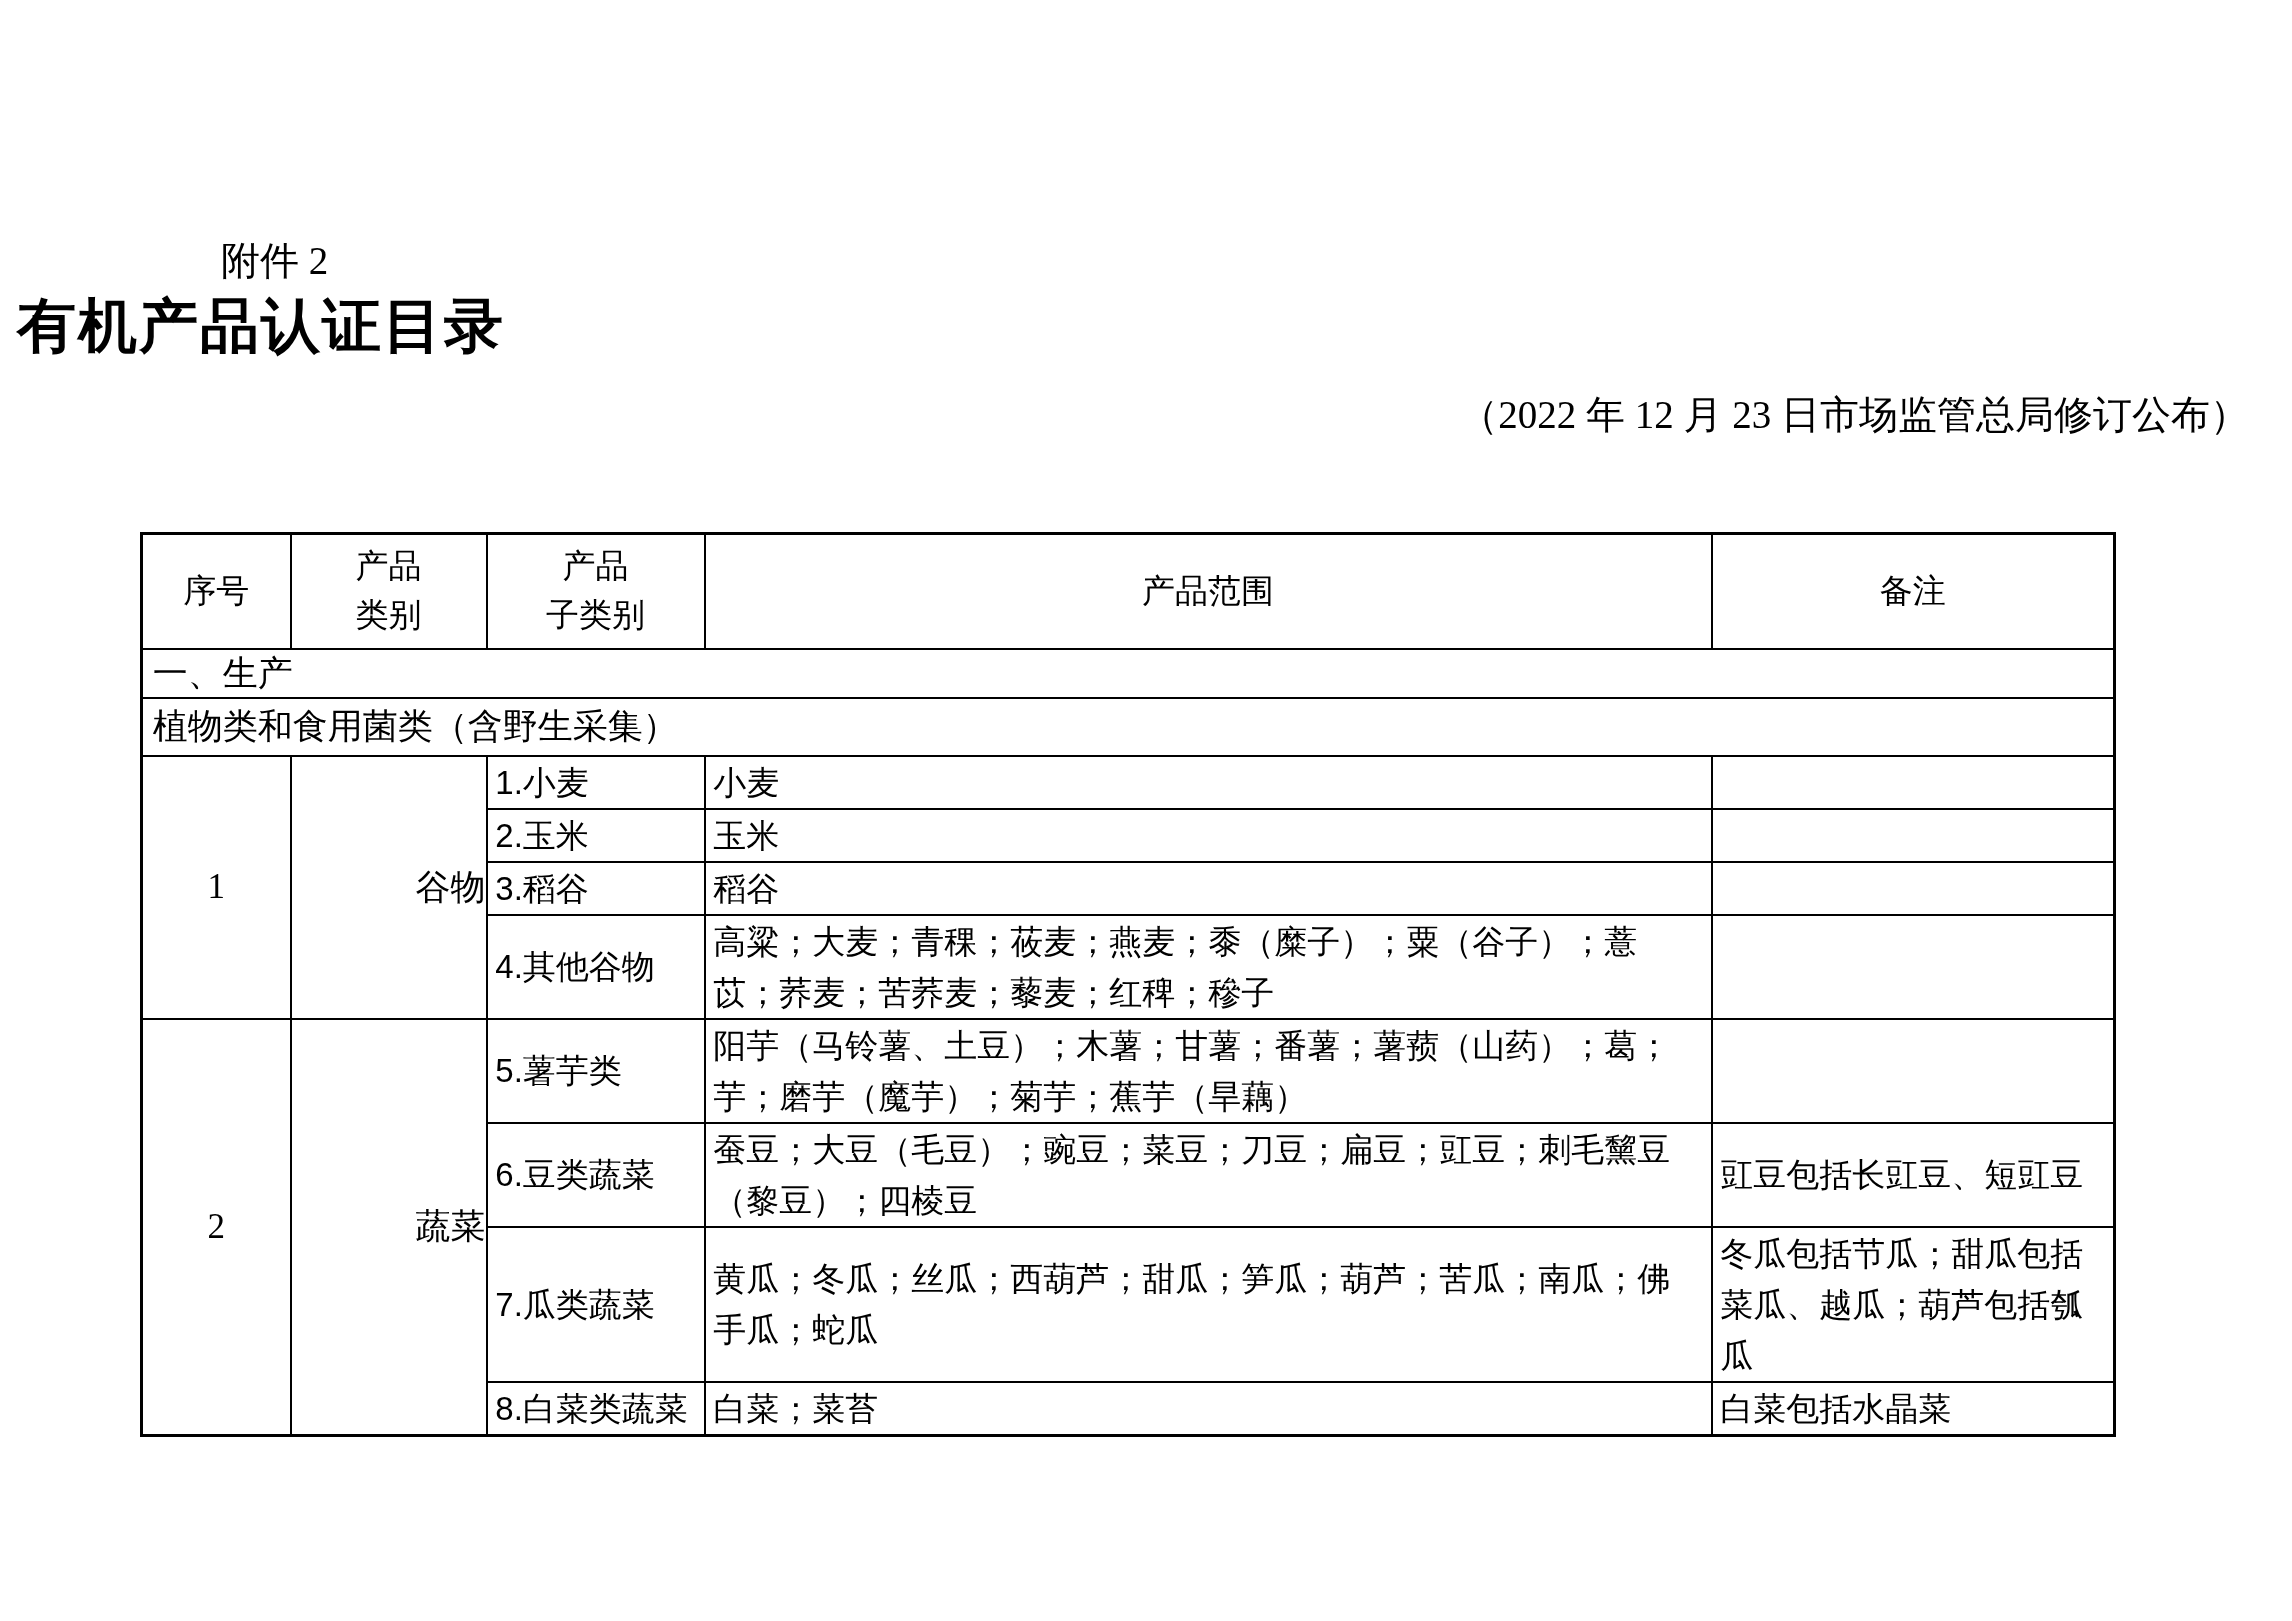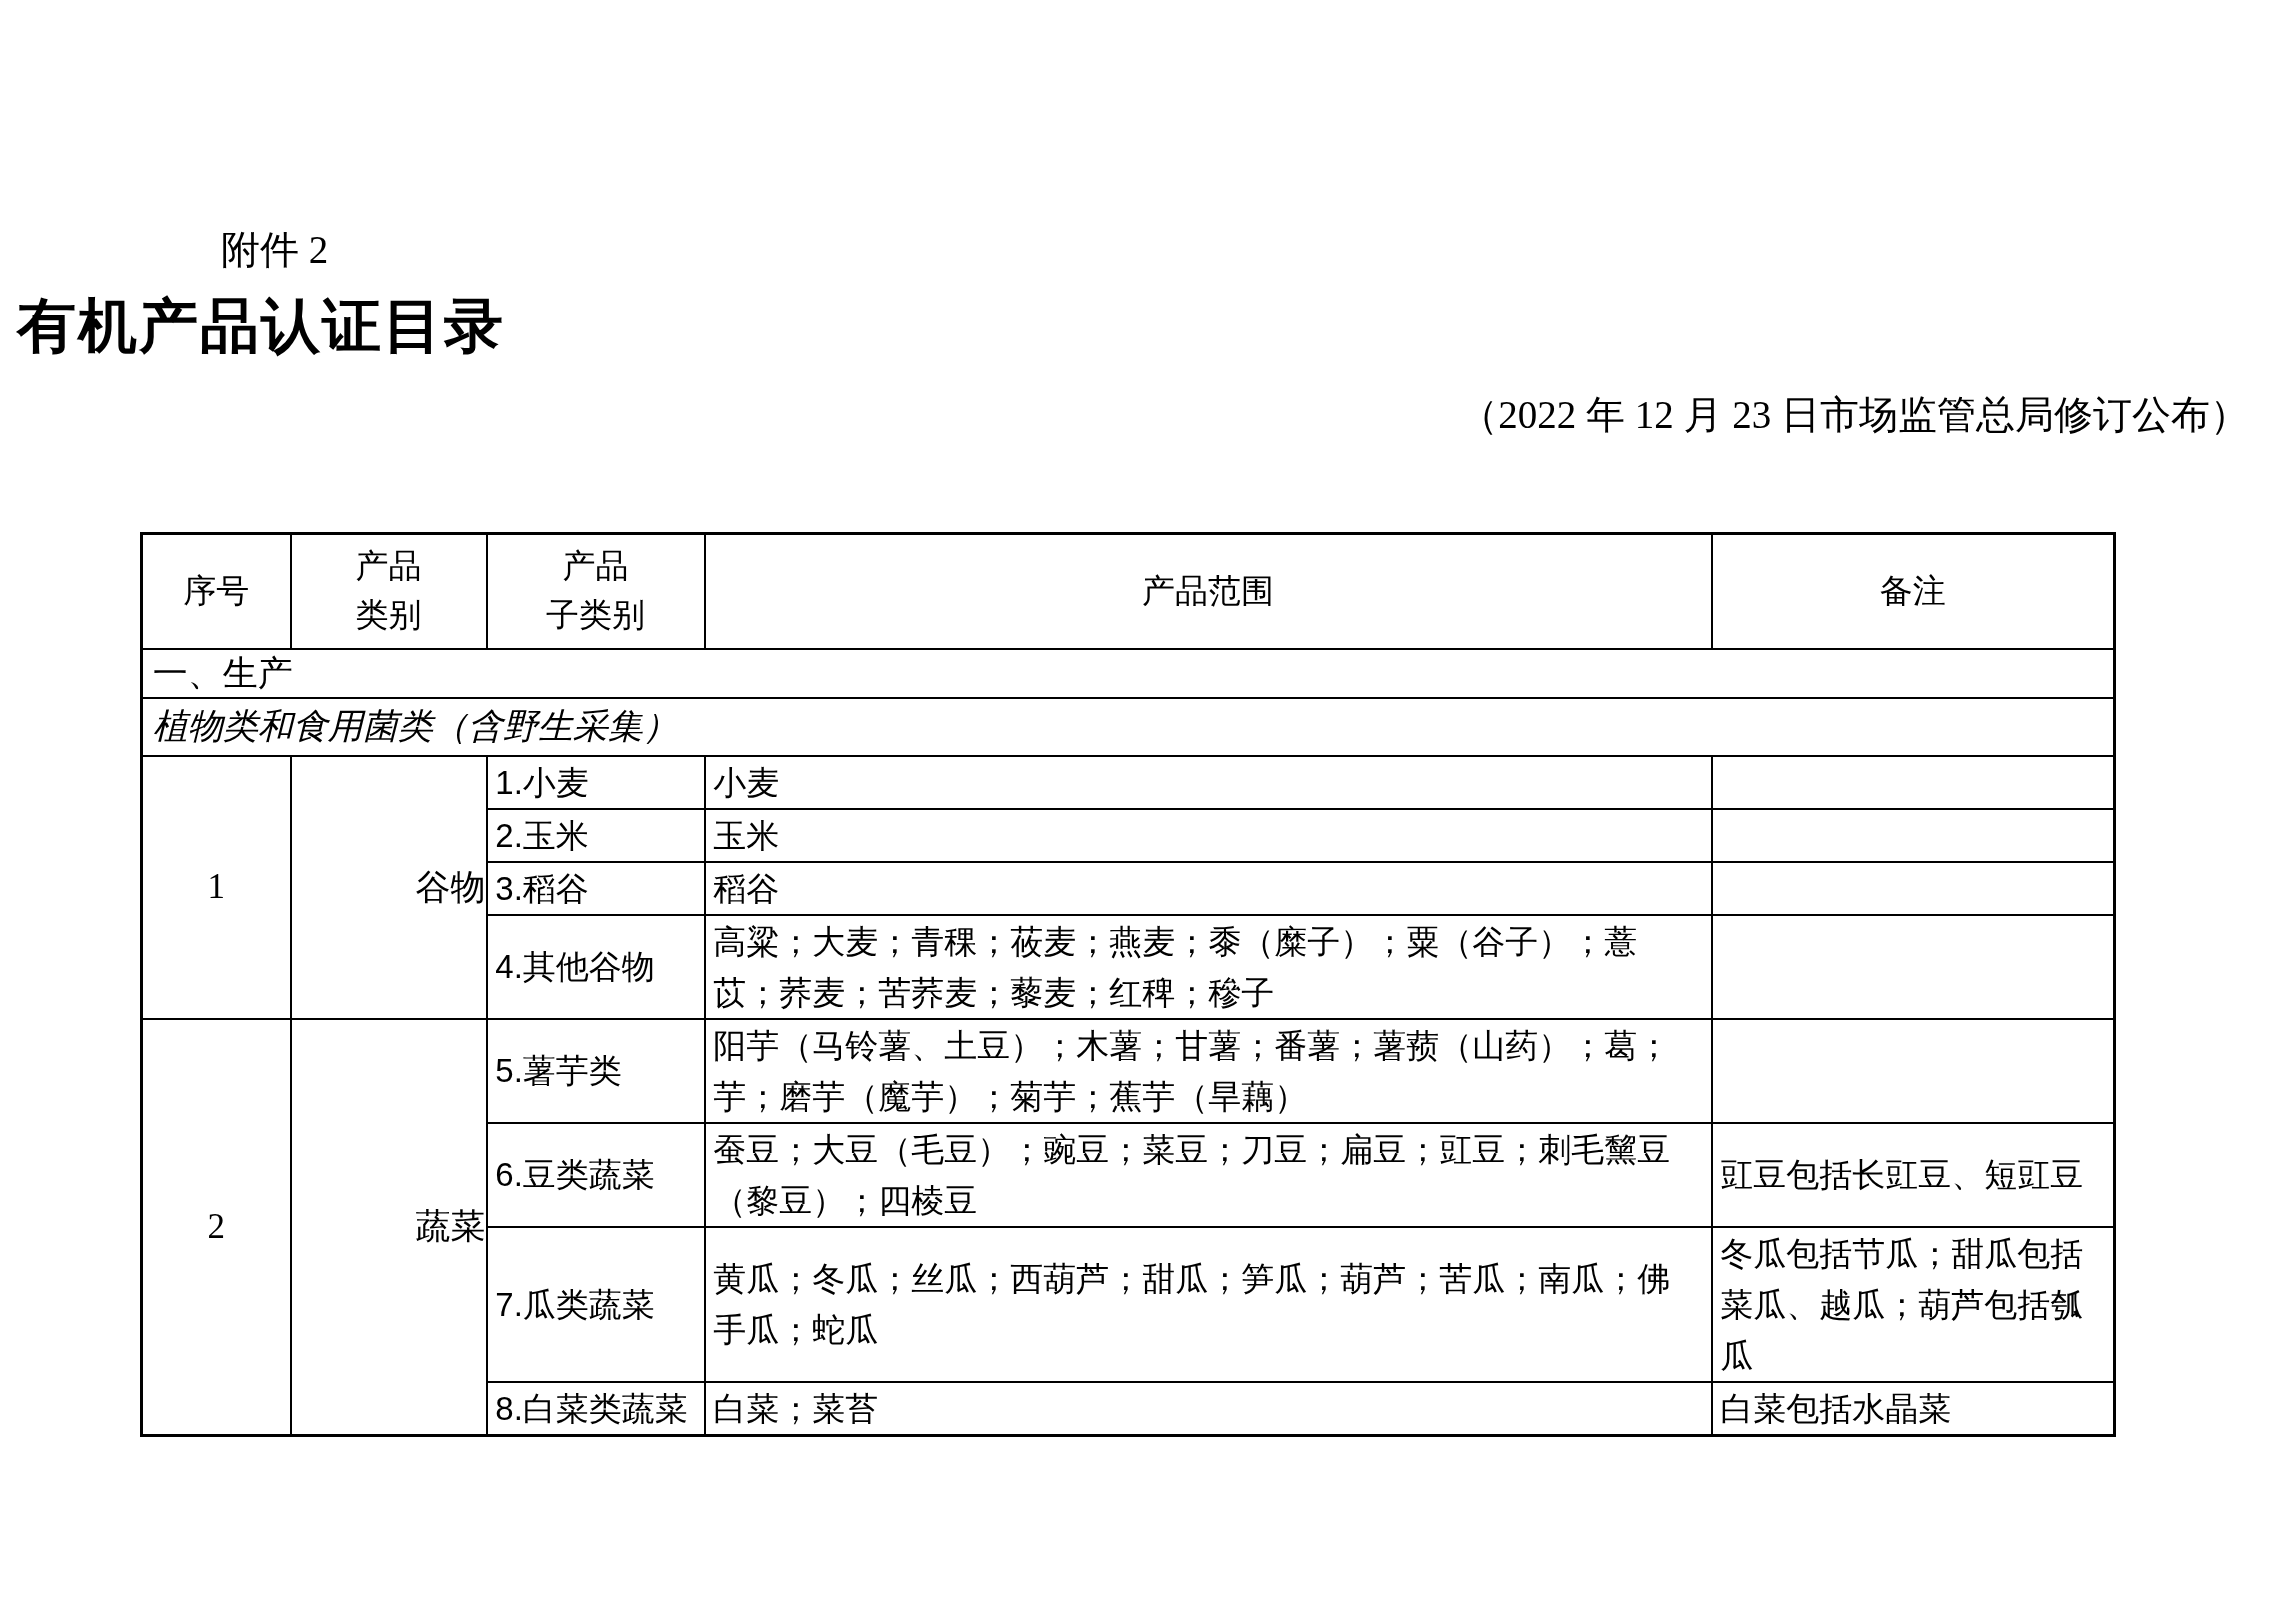--- a/index.html
+++ b/index.html
@@ -4,21 +4,21 @@
 <style>
   * { margin:0; padding:0; box-sizing:border-box; }
   html,body { background:#ffffff; }
   body {
     width:2293px; height:1621px;
     position:relative;
     font-family:"Liberation Serif","DejaVu Serif",serif;
     color:#000;
   }
   .attachment {
-    position:absolute; left:221px; top:223px;
+    position:absolute; left:221px; top:234px;
     font-size:39px; font-family:"Liberation Serif","DejaVu Serif",serif;
   }
   .title-wrap {
     position:absolute; left:0; top:287px; width:2249px;
     text-align:left;
     margin-left:17px;
   }
   .doc-title {
     font-family:"Liberation Sans","DejaVu Sans",sans-serif;
     font-weight:700; font-size:59px; letter-spacing:2px;
@@ -55,21 +55,21 @@
   }
   
   tr.section td {
     border-bottom:2.9px solid #000;
     font-family:"Liberation Sans","DejaVu Sans",sans-serif;
     font-size:35px;
     text-align:left;
     padding:0 9.8px;
   }
   tr.sec1 td { height:49px; }
-  tr.sec2 td { height:58px;font-style:italic; }
+  tr.sec2 td { height:58px; }
   
   td.idx {
     font-family:"Liberation Serif","DejaVu Serif",serif;
     font-size:35px; text-align:center;
   }
   td.cat {
     font-family:"Liberation Sans","DejaVu Sans",sans-serif;
     font-size:35px; text-align:right; padding-left:13.7px;
   }
   td.sub {

